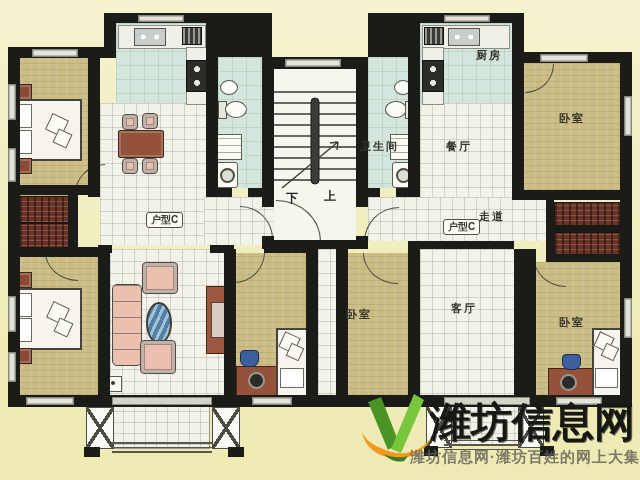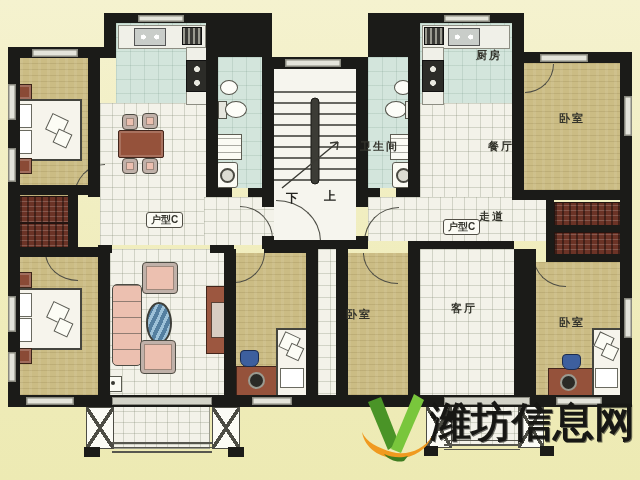--- a/index.html
+++ b/index.html
@@ -294,28 +294,29 @@
     <rect x="37" y="12" width="8" height="86" rx="4" fill="#3c3c36" stroke="#181814"></rect>
     <path d="M8 102 L64 56 M64 56 l-8 1 M64 56 l-1 8" stroke="#3a3a34" stroke-width="1.4" fill="none"></path>
   </svg>
   <div class="stlabel" style="left:286px;top:192px">下</div>
   <div class="stlabel" style="left:324px;top:190px">上</div>
 
   <div class="badge" style="left:146px;top:212px">户型C</div>
   <div class="badge" style="left:443px;top:219px">户型C</div>
   <div class="rlabel" style="left:476px;top:50px">厨房</div>
   <div class="rlabel" style="left:360px;top:141px">卫生间</div>
-  <div class="rlabel" style="left:488px;top:141px">餐厅</div>
+  <div class="rlabel" style="left:446px;top:141px">餐厅</div>
   <div class="rlabel" style="left:479px;top:211px">走道</div>
   <div class="rlabel" style="left:559px;top:113px">卧室</div>
   <div class="rlabel" style="left:346px;top:309px">卧室</div>
   <div class="rlabel" style="left:451px;top:303px">客厅</div>
   <div class="rlabel" style="left:559px;top:317px">卧室</div>
 
   <svg class="wm-logo" style="left:354px;top:392px" width="92" height="76" viewBox="0 0 92 76">
     <path d="M14 10 L34 58 L45 51 L27 5 Z" fill="#4a9427"></path>
     <path d="M60 2 L37 57 L47 61 L70 8 Z" fill="#79c63c"></path>
     <path d="M8 40 C11 58 30 69 50 66 C66 63 75 53 78 44 C70 58 53 64 38 60 C24 56 12 50 8 40 Z" fill="#f09a20"></path>
     <path d="M30 62 C38 66 48 66 54 64 L50 69 C43 71 35 68 30 62 Z" fill="#3f7d20"></path>
   </svg>
   <div class="wm-title" style="left:430px;top:402px">潍坊信息网</div>
+  <div class="wm-tag" style="left:410px;top:449px">潍坊信息网·潍坊百姓的网上大集</div>
 
 </div>
 
 </body></html>

